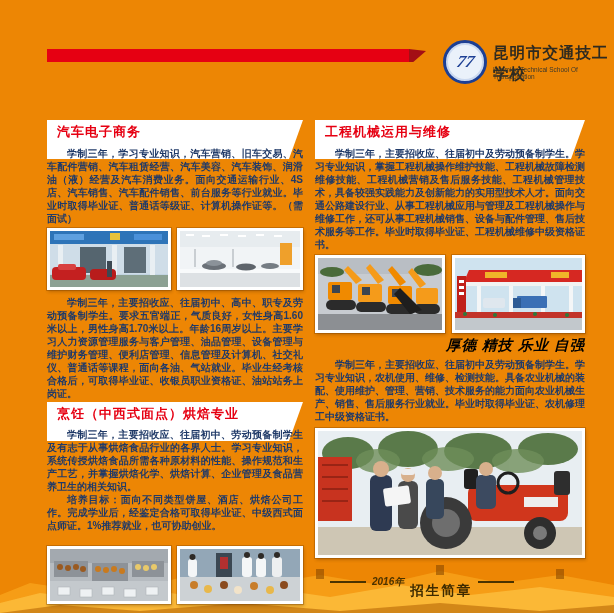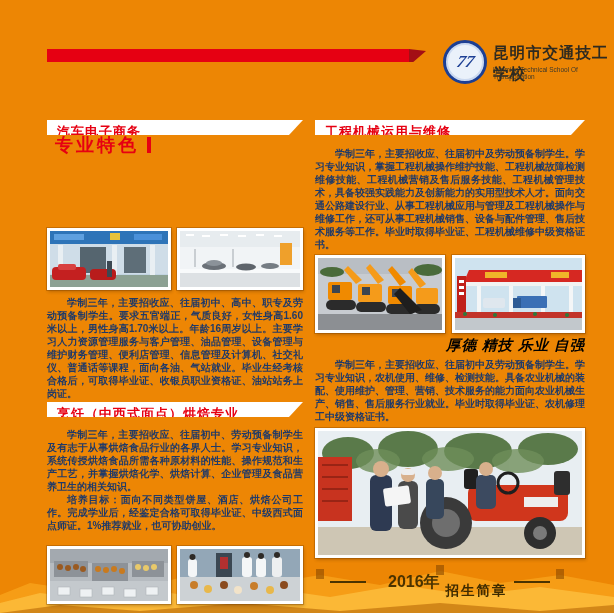--- a/index.html
+++ b/index.html
@@ -20,40 +20,40 @@
   .logo-monogram{font-family:"Liberation Serif",serif;font-style:italic;font-weight:bold;
     font-size:17px;color:#1C3F94;transform:skewX(-12deg);}
   .school-cn{position:absolute;left:493px;top:43px;width:120px;
     font-family:"Liberation Serif",serif;font-weight:bold;font-size:15.5px;color:#2E2A20;letter-spacing:1px;}
   .school-en{position:absolute;left:493px;top:66px;width:120px;font-size:6.5px;color:#3C382C;}
   
   .page-heading{position:absolute;left:55px;top:94px;font-size:18px;font-weight:bold;
     color:#E60012;letter-spacing:3px;display:flex;align-items:center;margin-top:39px;}
   .heading-bar{display:inline-block;width:4px;height:16px;background:#E60012;margin-left:8px;}
   
-  .ribbon{position:absolute;height:15px;background:#FFFFFF;
+  .ribbon{position:absolute;height:39px;background:#FFFFFF;
     clip-path:polygon(0 0,100% 0,calc(100% - 14px) 100%,0 100%);
     box-shadow:1px 2px 3px rgba(130,60,0,.35);}
   .ribbon .label{color:#E60012;font-weight:bold;font-size:13px;line-height:23px;
     padding-left:10px;letter-spacing:1px;white-space:nowrap;}
   
   .para{position:absolute;font-size:10px;line-height:13px;color:#203A68;
     text-align:justify;font-weight:bold;margin:0;}
   .para p{margin:0;text-indent:2em;}
   .slogan{position:absolute;left:315px;top:336px;width:270px;text-align:right;
     color:#000000;font-weight:bold;font-style:italic;font-size:14.5px;letter-spacing:1px;}
   
   .photo{position:absolute;background:#fff;padding:3px;box-sizing:border-box;
     box-shadow:0 0 0 1px rgba(90,45,0,.25),1px 2px 3px rgba(90,45,0,.3);z-index:2;}
   .photo svg{display:block;width:100%;height:100%;}
   
   .wall{position:absolute;left:0;bottom:0;width:614px;height:58px;z-index:1;}
   .footer-title{position:absolute;left:330px;top:564px;z-index:3;display:flex;align-items:center;gap:6px;}
   .footer-dash{width:36px;height:2px;background:#4A3300;}
-  .footer-year{font-size:16px;font-weight:bold;color:#4A3300;margin-left:16px;}
+  .footer-year{font-size:10px;font-weight:bold;font-style:italic;color:#4A3300;}
   .footer-label{font-size:13.5px;font-weight:bold;color:#3E2B00;letter-spacing:2px;margin-top:18px;}
 </style>
 </head>
 <body>
 
 <div class="page">
 
   <div class="top-ribbon"></div>
   <div class="top-ribbon-tip"></div>
 
@@ -65,20 +65,23 @@
 
   <div class="page-heading">
     <span>专业特色</span>
     <span class="heading-bar"></span>
   </div>
 
   <div class="ribbon" style="left:47px;top:120px;width:256px;">
     <div class="label">汽车电子商务</div>
   </div>
 
+  <div class="para" style="left:47px;top:147px;width:256px;">
+    <p>学制三年，学习专业知识，汽车营销、旧车交易、汽车配件营销、汽车租赁经营、汽车美容、汽车装饰、润滑油（液）经营及汽车消费业务。面向交通运输行业、4S店、汽车销售、汽车配件销售、前台服务等行业就业。毕业时取得毕业证、普通话等级证、计算机操作证等。（需面试）</p>
+  </div>
 
   <div class="photo" style="left:47px;top:228px;width:124px;height:62px;">
     <svg viewBox="0 0 118 56" preserveAspectRatio="none">
       <rect x="0" y="0" width="118" height="56" fill="#C2D4E2"></rect>
       <rect x="0" y="0" width="118" height="13" fill="#2E74B8"></rect>
       <rect x="4" y="3" width="30" height="6" fill="#5EA0E0"></rect>
       <rect x="60" y="2" width="10" height="7" fill="#E8C23A"></rect>
       <rect x="84" y="3" width="28" height="6" fill="#4A90D9"></rect>
       <rect x="0" y="13" width="118" height="30" fill="#CFDDE8"></rect>
       <rect x="30" y="16" width="26" height="26" fill="#55656F"></rect>

